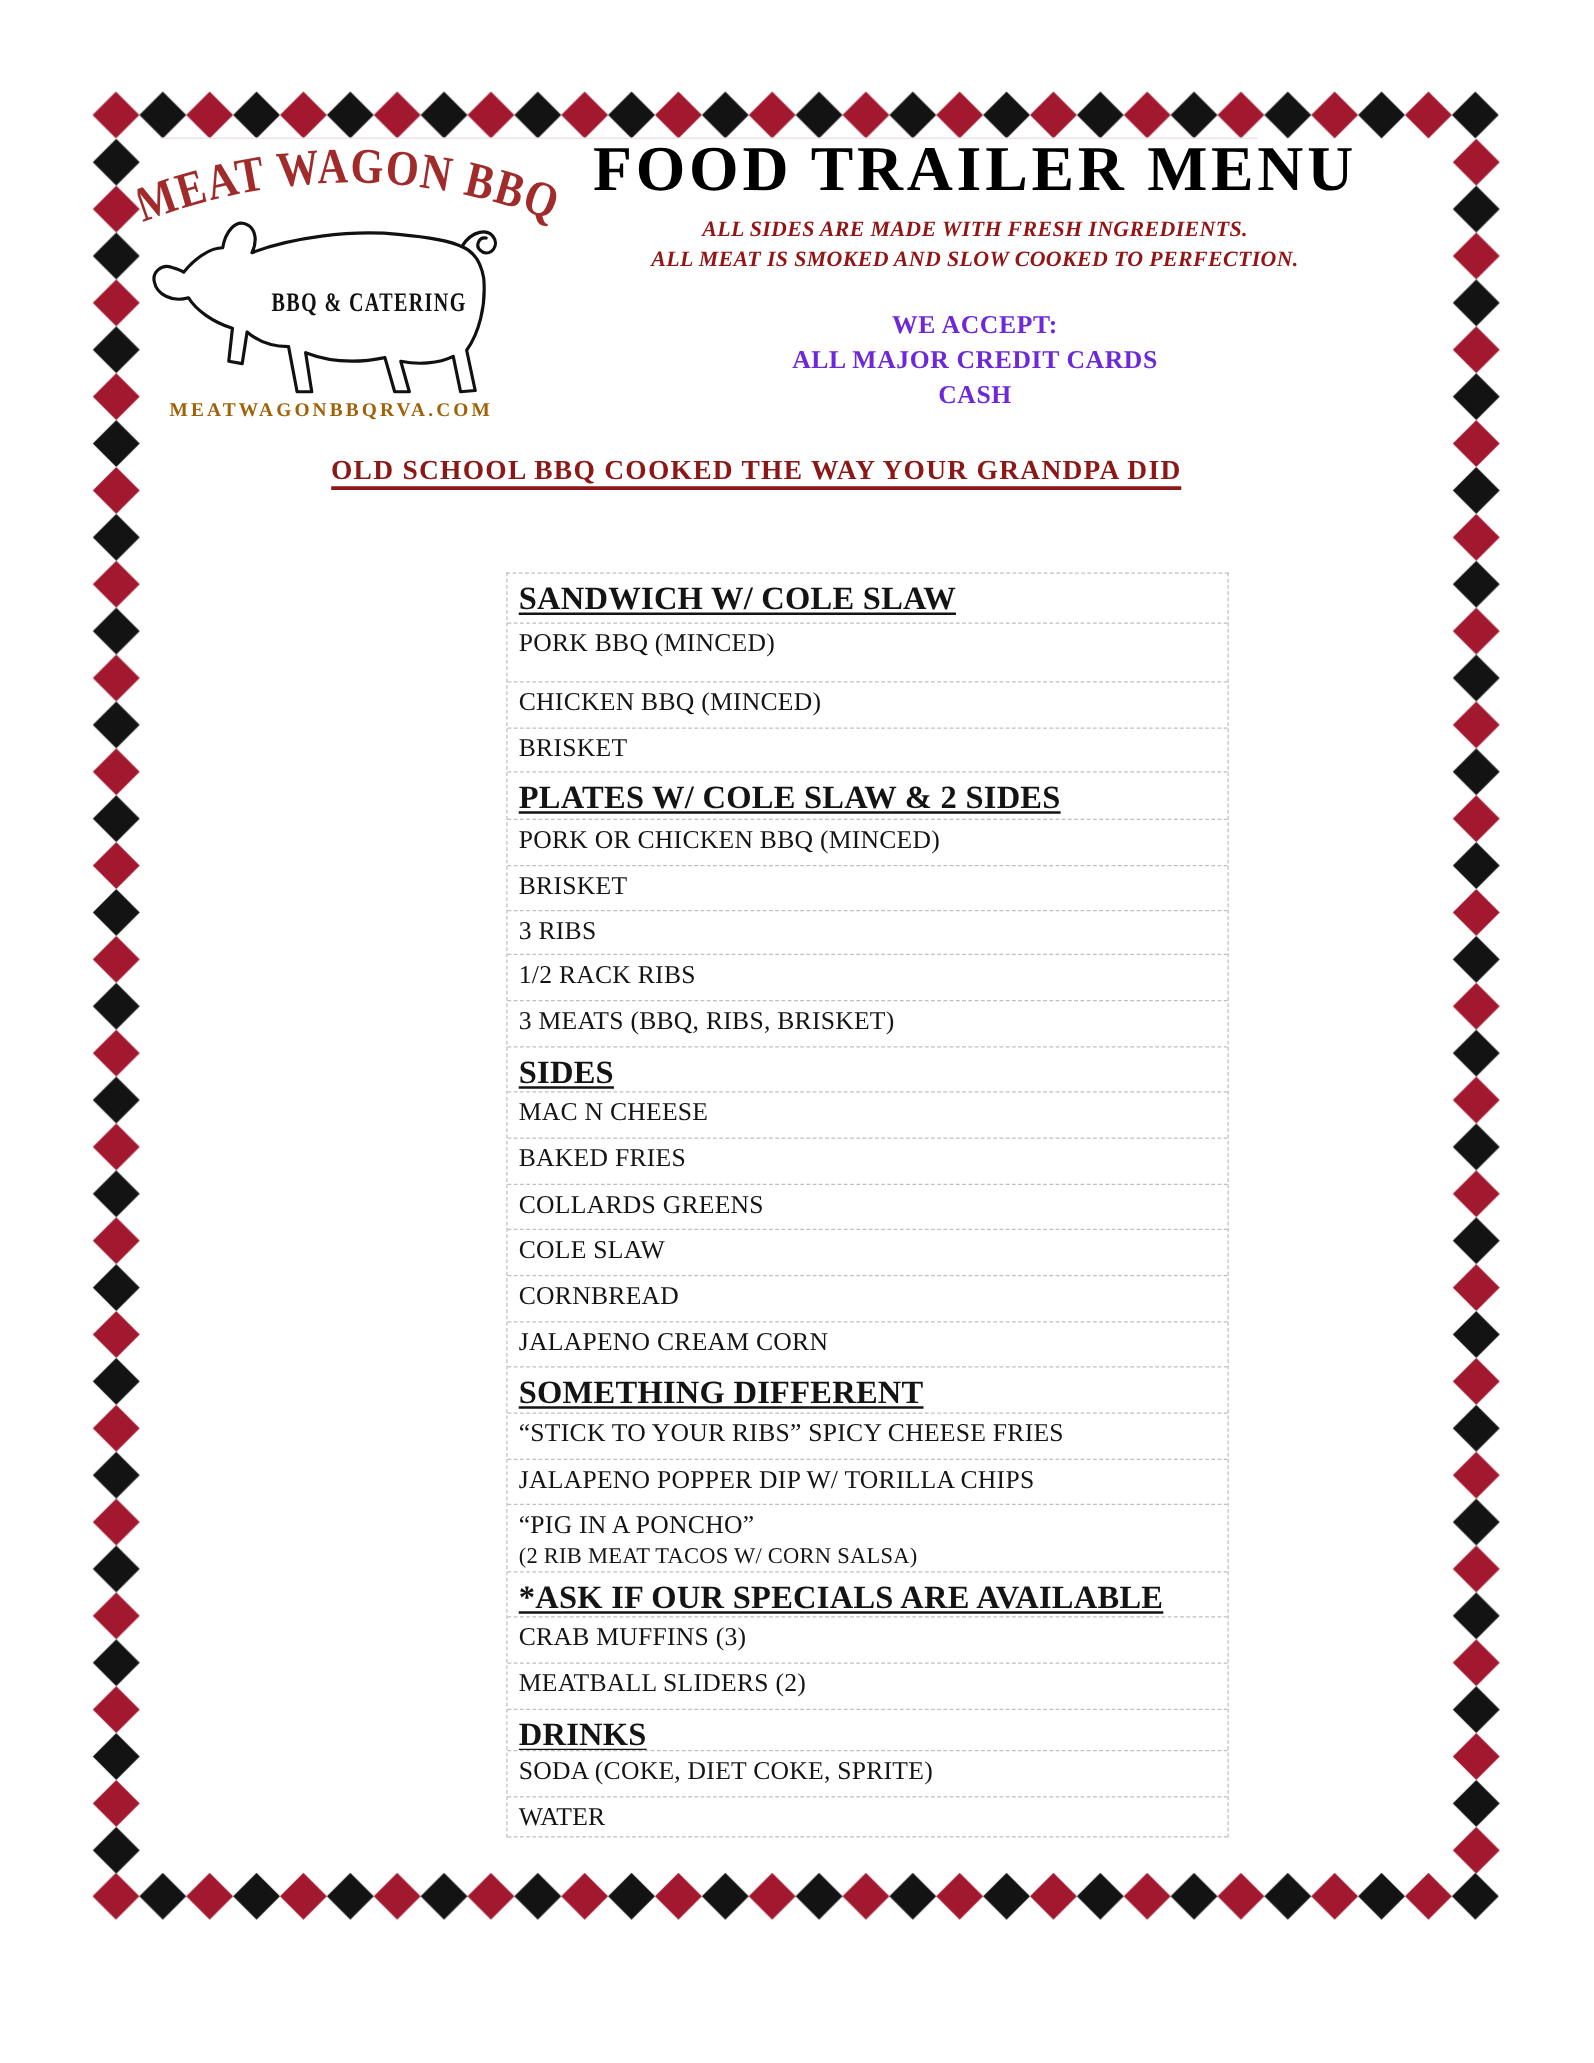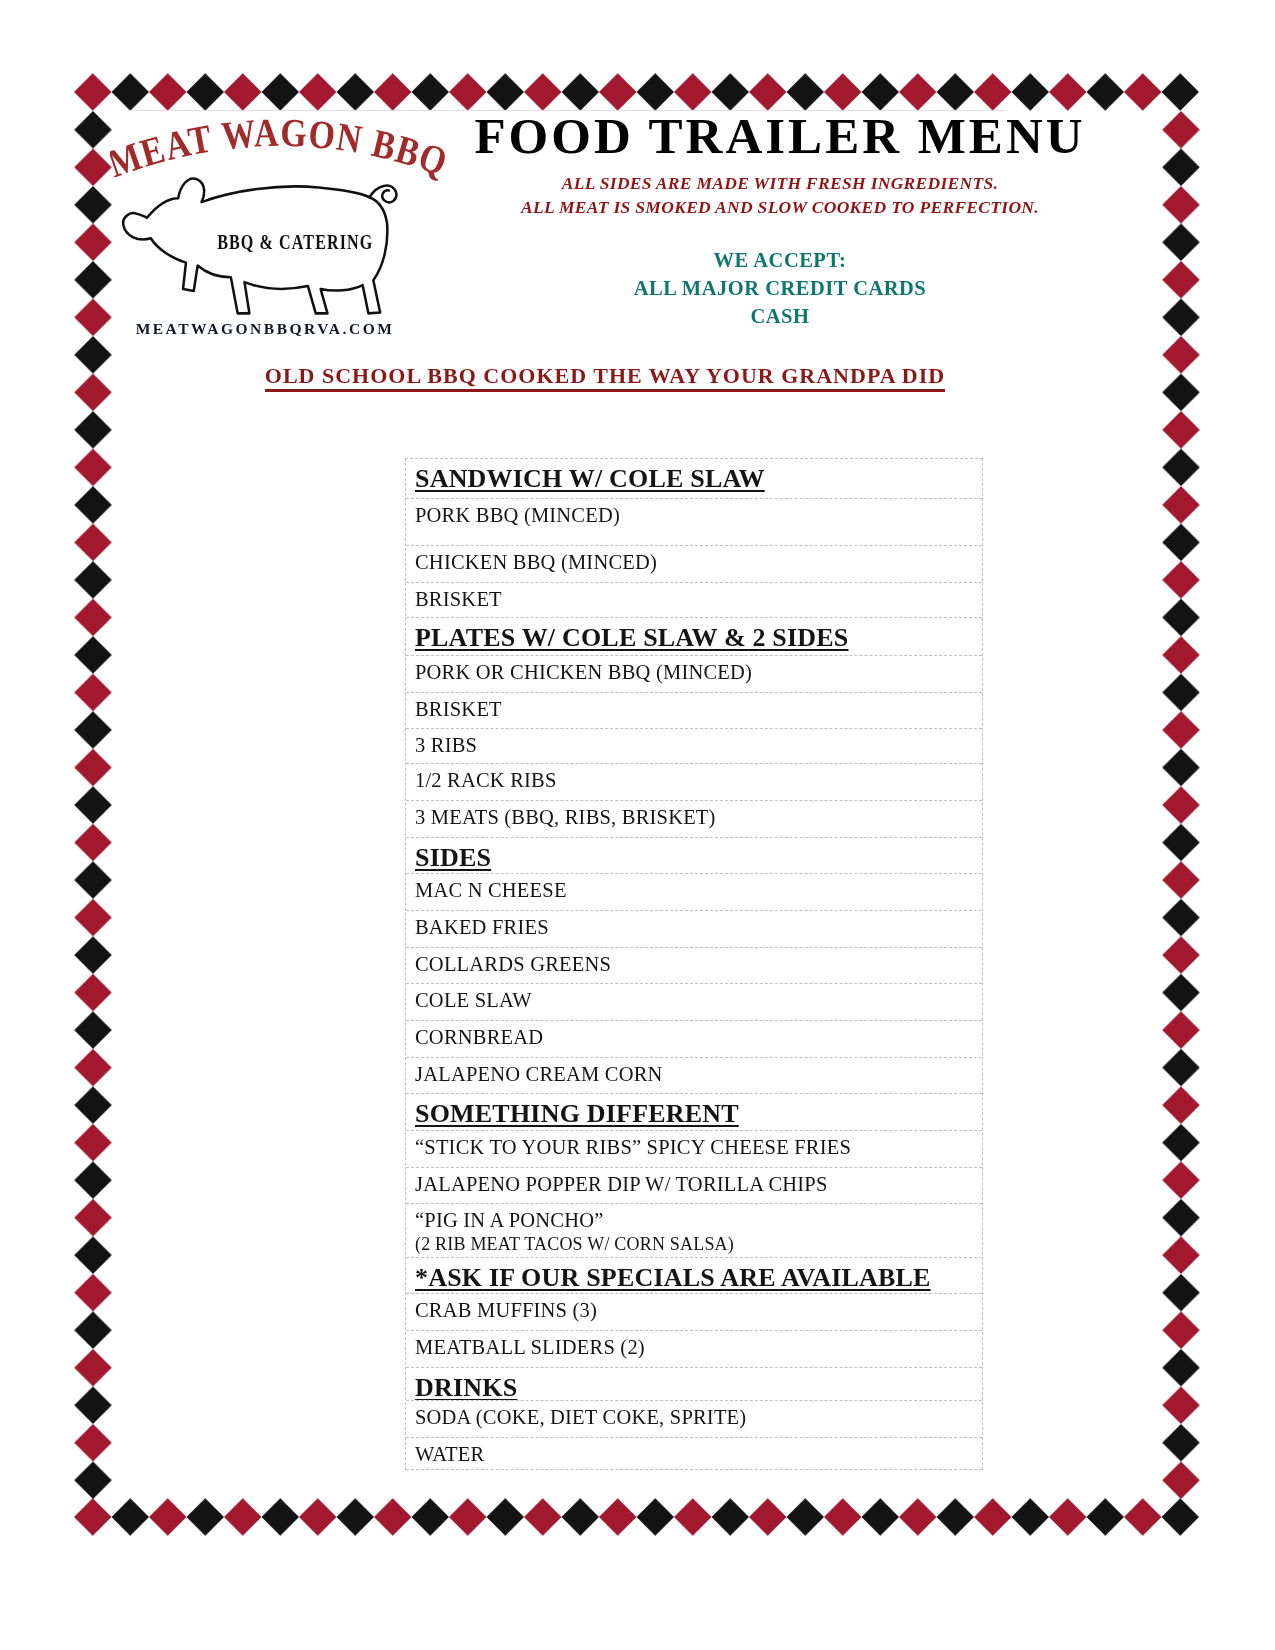--- a/index.html
+++ b/index.html
@@ -10,35 +10,35 @@
   .abs { position:absolute; }
 
   
   .top-rule { position:absolute; left:128px; top:110px; width:878px; height:1px; background:#e6dede; }
 
   
   .brand-svg  { position:absolute; left:110px; top:112px; }
   .pig-svg    { position:absolute; left:113px; top:167px; }
   .website {
     position:absolute; left:113px; top:320px; width:304px; text-align:center;
-    font-weight:bold; font-size:15.5px; letter-spacing:2.5px; color:#0f172a;
+    font-weight:bold; font-size:15.5px; letter-spacing:2.5px; color:#a16207;
   }
 
   
   .hdr-block { position:absolute; left:462px; top:110px; width:636px; text-align:center; }
   .ft-title {
     font-size:51px; font-weight:bold; letter-spacing:3px; color:#000000;
     white-space:nowrap; line-height:1.05;
   }
   .ft-sub {
     margin-top:7px; font-style:italic; font-weight:bold; font-size:17.5px;
     color:#921414; line-height:1.4; letter-spacing:0.3px;
   }
   .accept {
-    margin-top:26px; font-weight:bold; font-size:20.5px; color:#0f766e;
+    margin-top:26px; font-weight:bold; font-size:20.5px; color:#6d28d9;
     line-height:1.38; letter-spacing:0.5px;text-align:center;
   }
 
   
   .headline { position:absolute; left:128px; top:363px; width:954px; text-align:center; }
   .headline span {
     font-size:22px; font-weight:bold; color:#8B1717; letter-spacing:1px;
     white-space:nowrap; border-bottom:3px solid #8B1717; padding-bottom:1px;margin-top:45px;
   }
 

